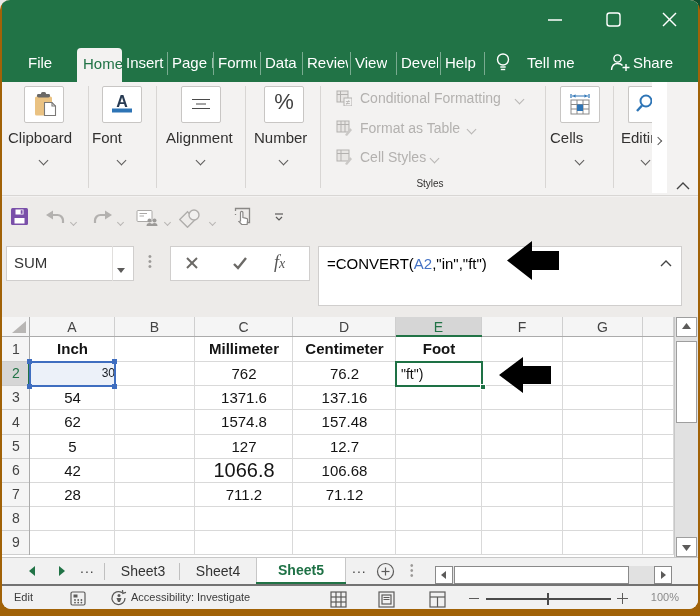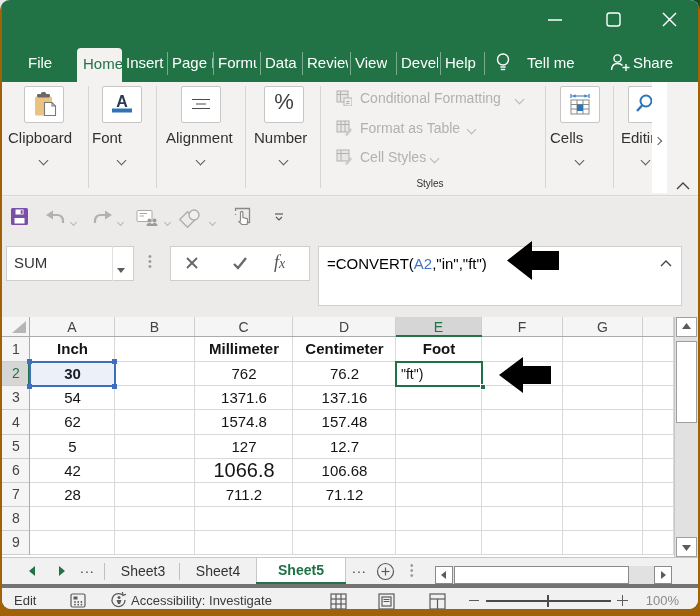--- a/index.html
+++ b/index.html
@@ -27,21 +27,21 @@
 .styrow { position:absolute; left:334px; height:20px; color:#b3b1af; font-size:14px; white-space:nowrap; }
 
 #qat { position:absolute; left:0; top:197px; width:700px; height:35px; background:#edebe9; }
 
 #fbar { position:absolute; left:0; top:232px; width:700px; height:80px; background:#edebe9; }
 .wbox { position:absolute; background:#fff; border:1px solid #d0cecd; }
 
 #grid { position:absolute; left:0; top:312px; width:700px; height:245px; background:#fff; }
 
 #tabbar { position:absolute; left:0; top:557px; width:700px; height:27px; background:#f1f1f1; border-top:1px solid #c7c7c7; }
-#statusbar { position:absolute; left:0; top:584px; width:700px; height:25px; background:#f1f1f1; border-top:4px solid #737373; font-size:13px; color:#3b3b3b; }
+#statusbar { position:absolute; left:0; top:584px; width:700px; height:25px; background:#f1f1f1; border-top:2px solid #737373; font-size:11px; color:#3b3b3b; }
 </style>
 </head>
 <body>
 <div id="cornerR"></div>
 <div id="win">
  <div id="inner">
   <div id="abs">
 
   <div id="greenhead">
 
@@ -300,21 +300,21 @@
     <div class="a" style="left:30px;top:122px;width:644px;height:1px;background:#d9d9d9;"></div>
     <div class="a" style="left:30px;top:146px;width:644px;height:1px;background:#d9d9d9;"></div>
     <div class="a" style="left:30px;top:170px;width:644px;height:1px;background:#d9d9d9;"></div>
     <div class="a" style="left:30px;top:194px;width:644px;height:1px;background:#d9d9d9;"></div>
     <div class="a" style="left:30px;top:218px;width:644px;height:1px;background:#d9d9d9;"></div>
     <div class="a" style="left:30px;top:242px;width:644px;height:1px;background:#d9d9d9;"></div>
     <div class="a" style="left:30px;top:25px;width:85px;height:24px;font-size:15px;font-weight:bold;color:#141414;text-align:center;line-height:24px;">Inch</div>
     <div class="a" style="left:293px;top:25px;width:103px;height:24px;font-size:15px;font-weight:bold;color:#141414;text-align:center;line-height:24px;">Centimeter</div>
     <div class="a" style="left:195px;top:25px;width:98px;height:24px;font-size:15px;font-weight:bold;color:#141414;text-align:center;line-height:24px;">Millimeter</div>
     <div class="a" style="left:396px;top:25px;width:86px;height:24px;font-size:15px;font-weight:bold;color:#141414;text-align:center;line-height:24px;">Foot</div>
-    <div class="a" style="left:30px;top:50px;width:85px;height:23px;font-size:15px;font-weight:bold;color:#141414;text-align:center;line-height:23px;">30</div>
+    <div class="a" style="left:30px;top:50px;width:85px;height:23px;font-size:12px;font-weight:normal;color:#141414;text-align:right;line-height:23px;">30</div>
     <div class="a" style="left:195px;top:50px;width:98px;height:23px;font-size:15px;font-weight:normal;color:#141414;text-align:center;line-height:23px;">762</div>
     <div class="a" style="left:293px;top:50px;width:103px;height:23px;font-size:15px;font-weight:normal;color:#141414;text-align:center;line-height:23px;">76.2</div>
     <div class="a" style="left:30px;top:74px;width:85px;height:23px;font-size:15px;font-weight:normal;color:#141414;text-align:center;line-height:23px;">54</div>
     <div class="a" style="left:195px;top:74px;width:98px;height:23px;font-size:15px;font-weight:normal;color:#141414;text-align:center;line-height:23px;">1371.6</div>
     <div class="a" style="left:293px;top:74px;width:103px;height:23px;font-size:15px;font-weight:normal;color:#141414;text-align:center;line-height:23px;">137.16</div>
     <div class="a" style="left:30px;top:98px;width:85px;height:24px;font-size:15px;font-weight:normal;color:#141414;text-align:center;line-height:24px;">62</div>
     <div class="a" style="left:195px;top:98px;width:98px;height:24px;font-size:15px;font-weight:normal;color:#141414;text-align:center;line-height:24px;">1574.8</div>
     <div class="a" style="left:293px;top:98px;width:103px;height:24px;font-size:15px;font-weight:normal;color:#141414;text-align:center;line-height:24px;">157.48</div>
     <div class="a" style="left:30px;top:123px;width:85px;height:23px;font-size:15px;font-weight:normal;color:#141414;text-align:center;line-height:23px;">5</div>
     <div class="a" style="left:195px;top:123px;width:98px;height:23px;font-size:15px;font-weight:normal;color:#141414;text-align:center;line-height:23px;">127</div>

